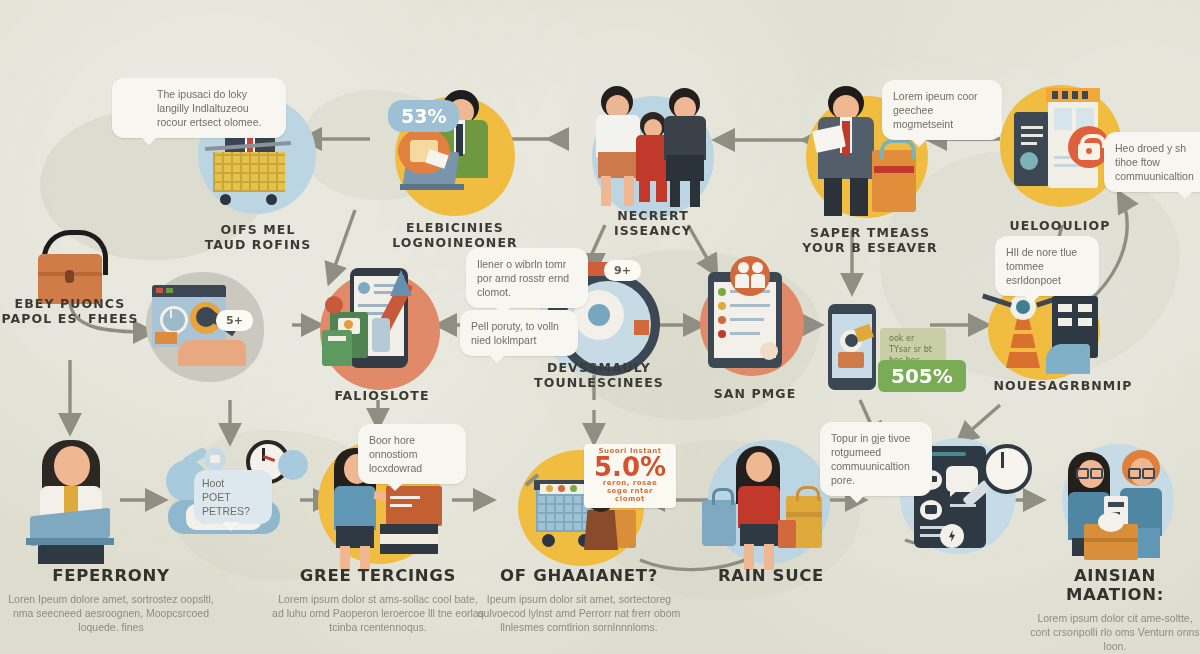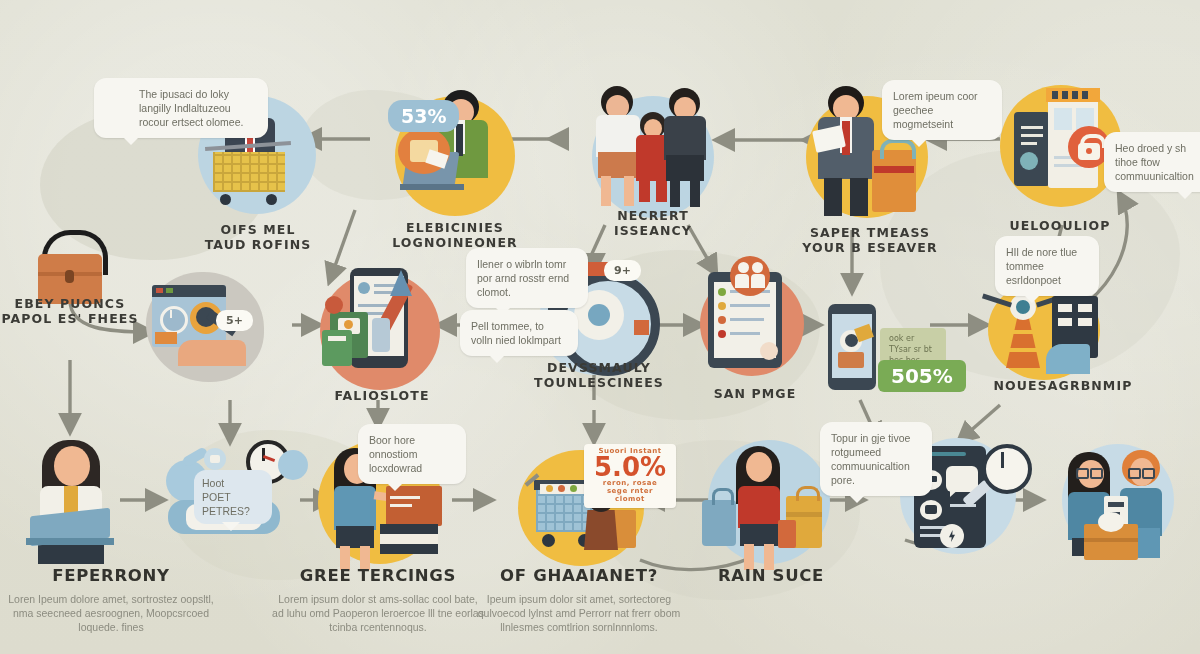--- a/index.html
+++ b/index.html
@@ -170,21 +170,21 @@
       <div class="sq" style="left:245px;top:118px;width:10px;height:36px;background:#fff;"></div>
       <div class="sq" style="left:247px;top:122px;width:6px;height:30px;background:#c8463b;"></div>
       <div class="sq" style="left:213px;top:152px;width:72px;height:40px;background:#e6c24a;"></div>
       <div class="sq" style="left:213px;top:152px;width:72px;height:40px;background:repeating-linear-gradient(90deg,#c9a63c 0 2px,transparent 2px 9px),repeating-linear-gradient(0deg,#c9a63c 0 2px,transparent 2px 9px);"></div>
       <div class="sq" style="left:205px;top:144px;width:86px;height:4px;background:#8d9299;transform:rotate(-4deg);"></div>
       <div class="rnd" style="left:220px;top:194px;width:11px;height:11px;background:#2d3640;"></div>
       <div class="rnd" style="left:266px;top:194px;width:11px;height:11px;background:#2d3640;"></div>
     </div>
     <div class="nlabel" style="left:178px;top:222px;width:160px;">OIFS MEL<br>TAUD ROFINS</div>
   </div>
-  <div class="bubble" style="left:94px;top:78px;width:118px;padding-left:45px;">The ipusaci do loky langilly Indlaltuzeou rocour ertsect olomee.</div>
+  <div class="bubble" style="left:112px;top:78px;width:118px;padding-left:45px;">The ipusaci do loky langilly Indlaltuzeou rocour ertsect olomee.</div>
 
   <div class="node">
     <div class="circle c-yellow" style="left:395px;top:96px;width:120px;height:120px;"></div>
     <div class="fig">
       <div class="rnd" style="left:443px;top:90px;width:36px;height:34px;background:#1d1d1d;"></div>
       <div class="rnd" style="left:448px;top:99px;width:26px;height:26px;background:#efb894;"></div>
       <div class="sq" style="left:432px;top:120px;width:56px;height:58px;background:#6f9940;border-radius:7px 7px 0 0;"></div>
       <div class="sq" style="left:454px;top:120px;width:11px;height:34px;background:#f3f3ee;"></div>
       <div class="sq" style="left:456px;top:124px;width:7px;height:32px;background:#2d3640;"></div>
       <div class="sq" style="left:405px;top:152px;width:52px;height:34px;background:#7895ab;transform:skewX(-8deg);border-radius:3px;"></div>
@@ -314,21 +314,21 @@
       <div class="sq" style="left:338px;top:318px;width:22px;height:16px;background:#f2efe6;border-radius:2px;"></div>
       <div class="rnd" style="left:344px;top:320px;width:9px;height:9px;background:#e39b3b;"></div>
       <div class="sq" style="left:322px;top:330px;width:30px;height:36px;background:#5c9a5f;border-radius:3px;"></div>
       <div class="sq" style="left:328px;top:336px;width:18px;height:5px;background:#f2efe6;"></div>
       <div class="rnd" style="left:325px;top:296px;width:18px;height:18px;background:#c85a3c;"></div>
       <div class="sq" style="left:372px;top:318px;width:18px;height:34px;background:#b6c9d6;border-radius:4px;"></div>
     </div>
     <div class="nlabel" style="left:318px;top:388px;width:128px;">FALIOSLOTE</div>
   </div>
   <div class="bubble" style="left:466px;top:248px;width:100px;">Ilener o wibrln tomr por arnd rosstr ernd clomot.</div>
-  <div class="bubble" style="left:460px;top:310px;width:96px;">Pell tommee, to volln nied loklmpart</div>
+  <div class="bubble" style="left:460px;top:310px;width:96px;">Pell poruty, to volln nied loklmpart</div>
 
   <div class="node">
     <div class="circle c-lblue" style="left:540px;top:265px;width:118px;height:110px;border-radius:46% 54% 50% 50%;"></div>
     <div class="fig">
       <div class="rnd" style="left:556px;top:272px;width:86px;height:86px;border:9px solid #3b4752;"></div>
       <div class="rnd" style="left:574px;top:290px;width:50px;height:50px;background:#f2f0e8;"></div>
       <div class="rnd" style="left:588px;top:304px;width:22px;height:22px;background:#77a7c0;"></div>
       <div class="sq" style="left:592px;top:262px;width:14px;height:16px;background:#3b4752;"></div>
       <div class="sq" style="left:634px;top:320px;width:15px;height:15px;background:#d2693c;"></div>
       <div class="sq" style="left:548px;top:296px;width:15px;height:15px;background:#3b4752;"></div>
@@ -549,14 +549,18 @@
     <div class="cap-title">GREE TERCINGS</div>
     <div class="cap-body">Lorem ipsum dolor st ams-sollac cool bate, ad luhu omd Paoperon leroercoe lll tne eorlas tcinba rcentennoqus.</div>
   </div>
   <div class="cap" style="left:474px;top:566px;width:210px;">
     <div class="cap-title">OF GHAAIANET?</div>
     <div class="cap-body">Ipeum ipsum dolor sit amet, sortectoreg qulvoecod lylnst amd Perrorr nat frerr obom llnlesmes comtlrion sornlnnnloms.</div>
   </div>
   <div class="cap" style="left:668px;top:566px;width:206px;">
     <div class="cap-title">RAIN SUCE</div>
   </div>
+  <div class="cap" style="left:1030px;top:566px;width:170px;">
+    <div class="cap-title">AINSIAN MAATION:</div>
+    <div class="cap-body">Lorem ipsum dolor cit ame-soltte, cont crsonpolli rlo oms Venturn onns loon.</div>
+  </div>
 
 </div>
 
 </body></html>

